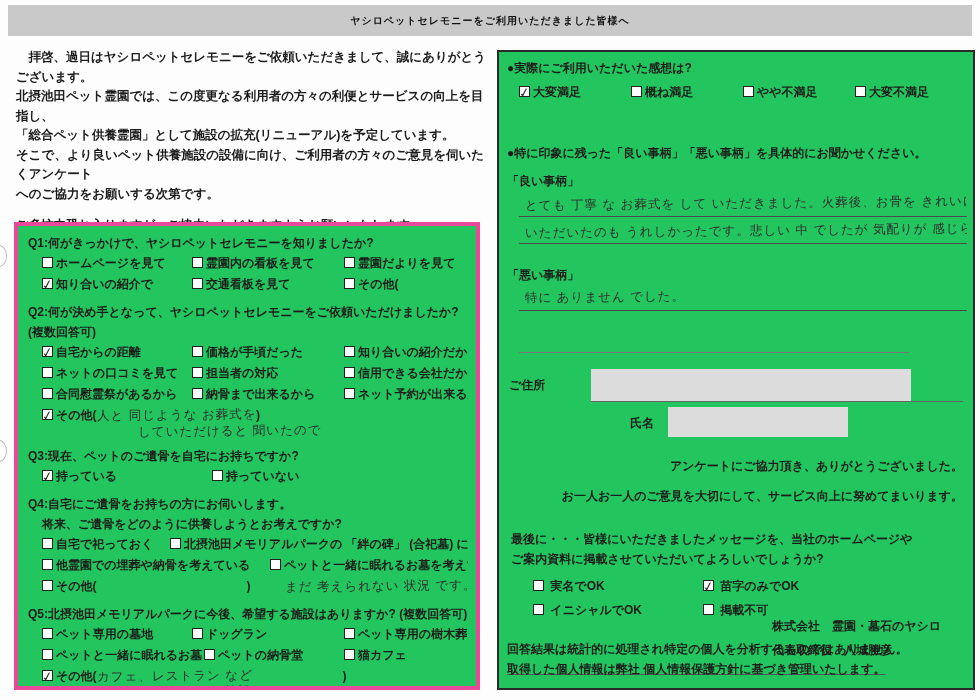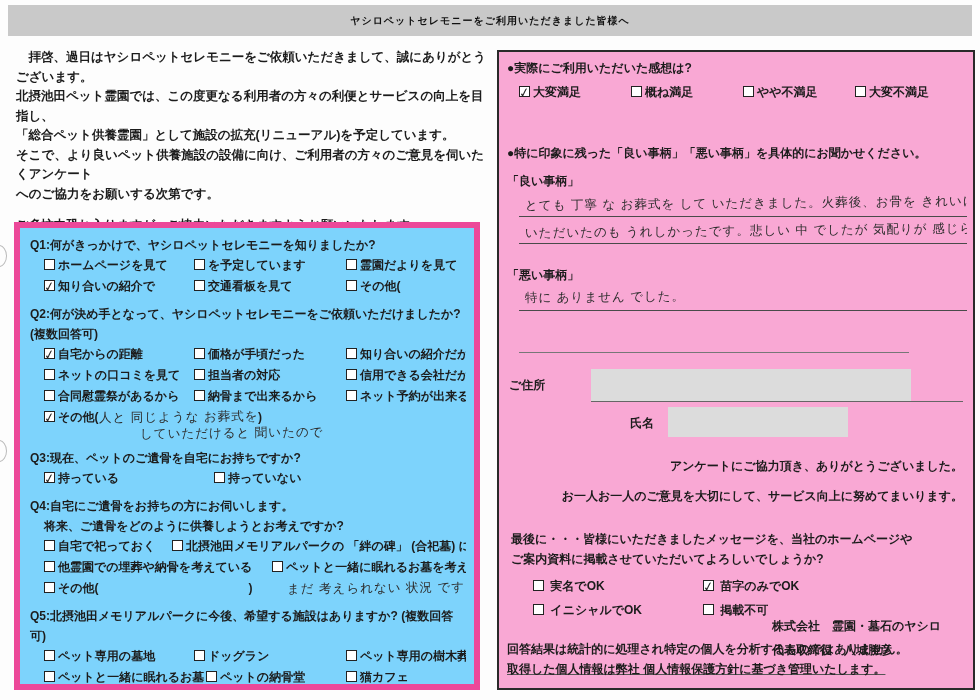--- a/index.html
+++ b/index.html
@@ -15,25 +15,25 @@
     font-size:10px; letter-spacing:1px; color:#111;
   }
   
   .intro { position:absolute; left:16px; top:48px; width:472px; line-height:19.5px; font-size:12.5px; }
   .intro .ind { text-indent:1em; }
   .intro .gap { height:12px; }
   .intro .ul { text-decoration:underline; }
   
   .lbox {
     position:absolute; left:14px; top:222px; width:466px; height:468px;
-    border:6px solid #ec4899; background:#7dd3fc; padding:7px 8px 0 10px; overflow:hidden;
+    border:4px solid #ec4899; background:#22c55e; padding:7px 8px 0 10px; overflow:hidden;
   }
   .rbox {
     position:absolute; left:497px; top:50px; width:478px; height:640px;
-    border:2px solid #2a2a2a; background:#f9a8d4; padding:6px 10px 0 8px; overflow:hidden;
+    border:2px solid #2a2a2a; background:#22c55e; padding:6px 10px 0 8px; overflow:hidden;
   }
   
   .cb {
     display:inline-block; width:11px; height:11px; border:1.6px solid #222;
     background:#fff; vertical-align:-1px; margin-right:3px; position:relative; flex:0 0 auto;
   }
   .cb.checked::after {
     content:"✓"; position:absolute; left:-1px; top:-5px; font-size:13px;
     color:#1f1f1f; transform:rotate(-10deg); font-weight:400;
   }
@@ -94,21 +94,21 @@
   <div>お手数をお掛けいたしますが、皆様の率直なお声をお聞かせいただき、</div>
   <div class="ul">同封の返信用封筒にてご返送をお願い申し上げます。</div>
 </div>
 
 <div class="lbox">
 
   <div class="q">
     <div class="qt">Q1:何がきっかけで、ヤシロペットセレモニーを知りましたか?</div>
     <div class="row3">
       <span class="opt"><span class="cb"></span><span>ホームページを見て</span></span>
-      <span class="opt"><span class="cb"></span><span>を予定しています</span></span>
+      <span class="opt"><span class="cb"></span><span>霊園内の看板を見て</span></span>
       <span class="opt"><span class="cb"></span><span>霊園だよりを見て</span></span>
     </div>
     <div class="row3">
       <span class="opt"><span class="cb checked"></span><span>知り合いの紹介で</span></span>
       <span class="opt"><span class="cb"></span><span>交通看板を見て</span></span>
       <span class="opt"><span class="cb"></span><span>その他(</span><span class="sp150"></span></span>
     </div>
   </div>
 
   <div class="q">

